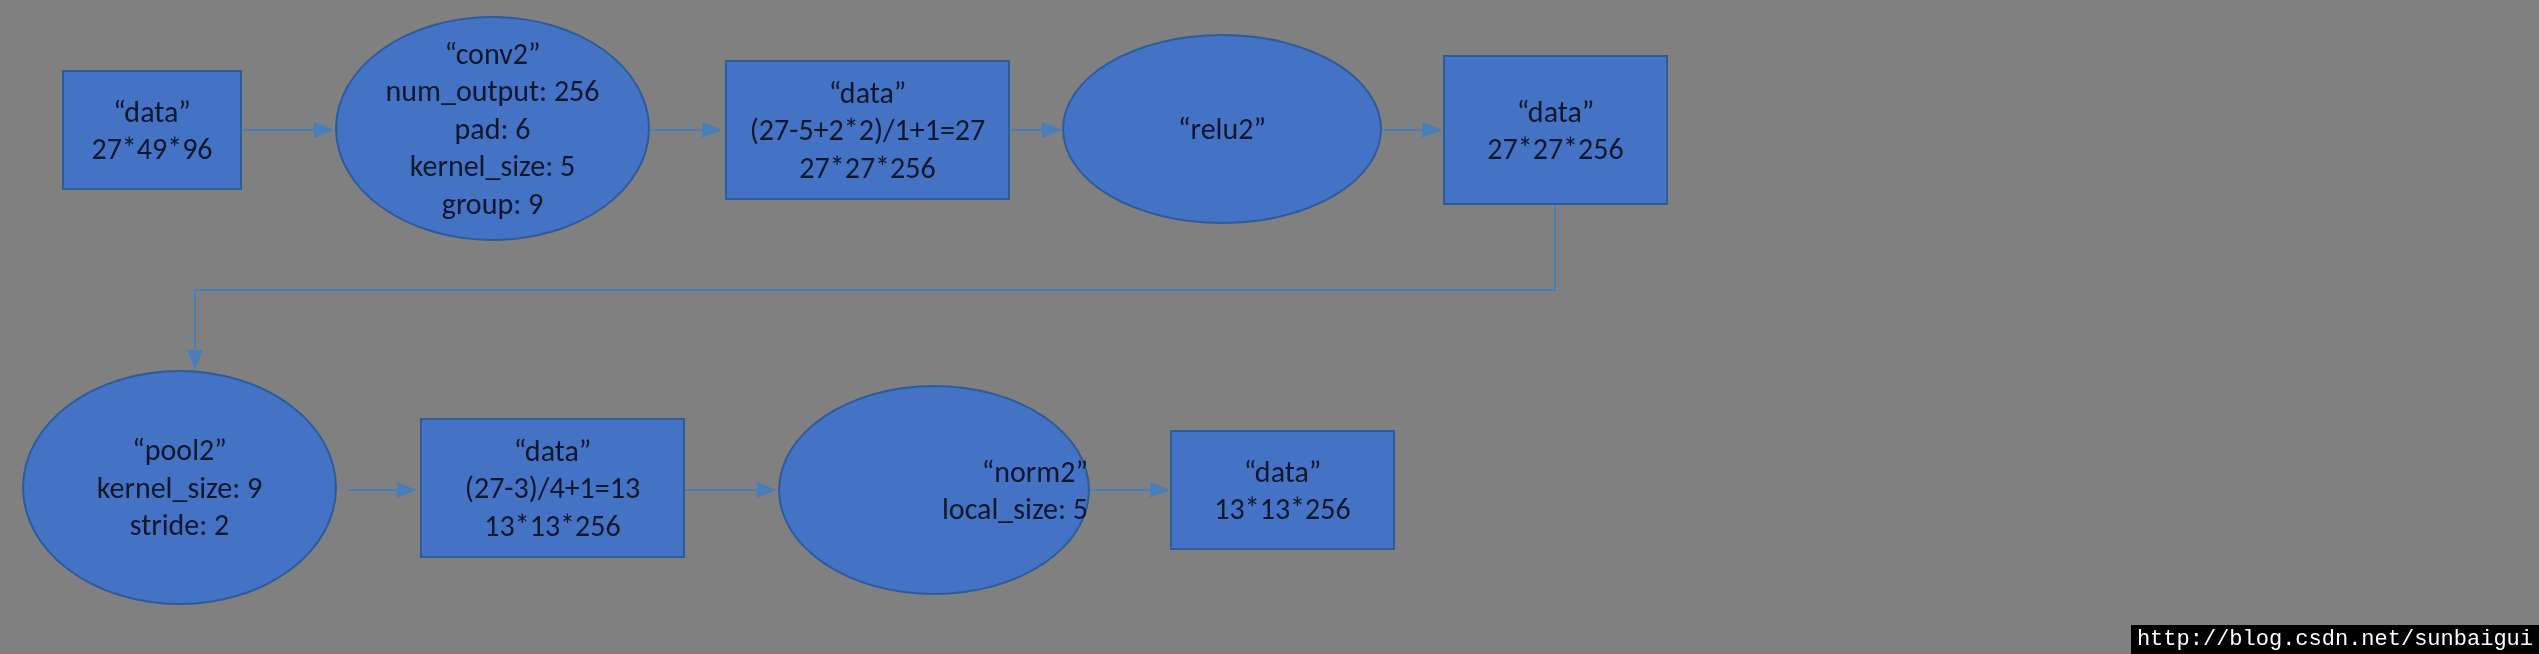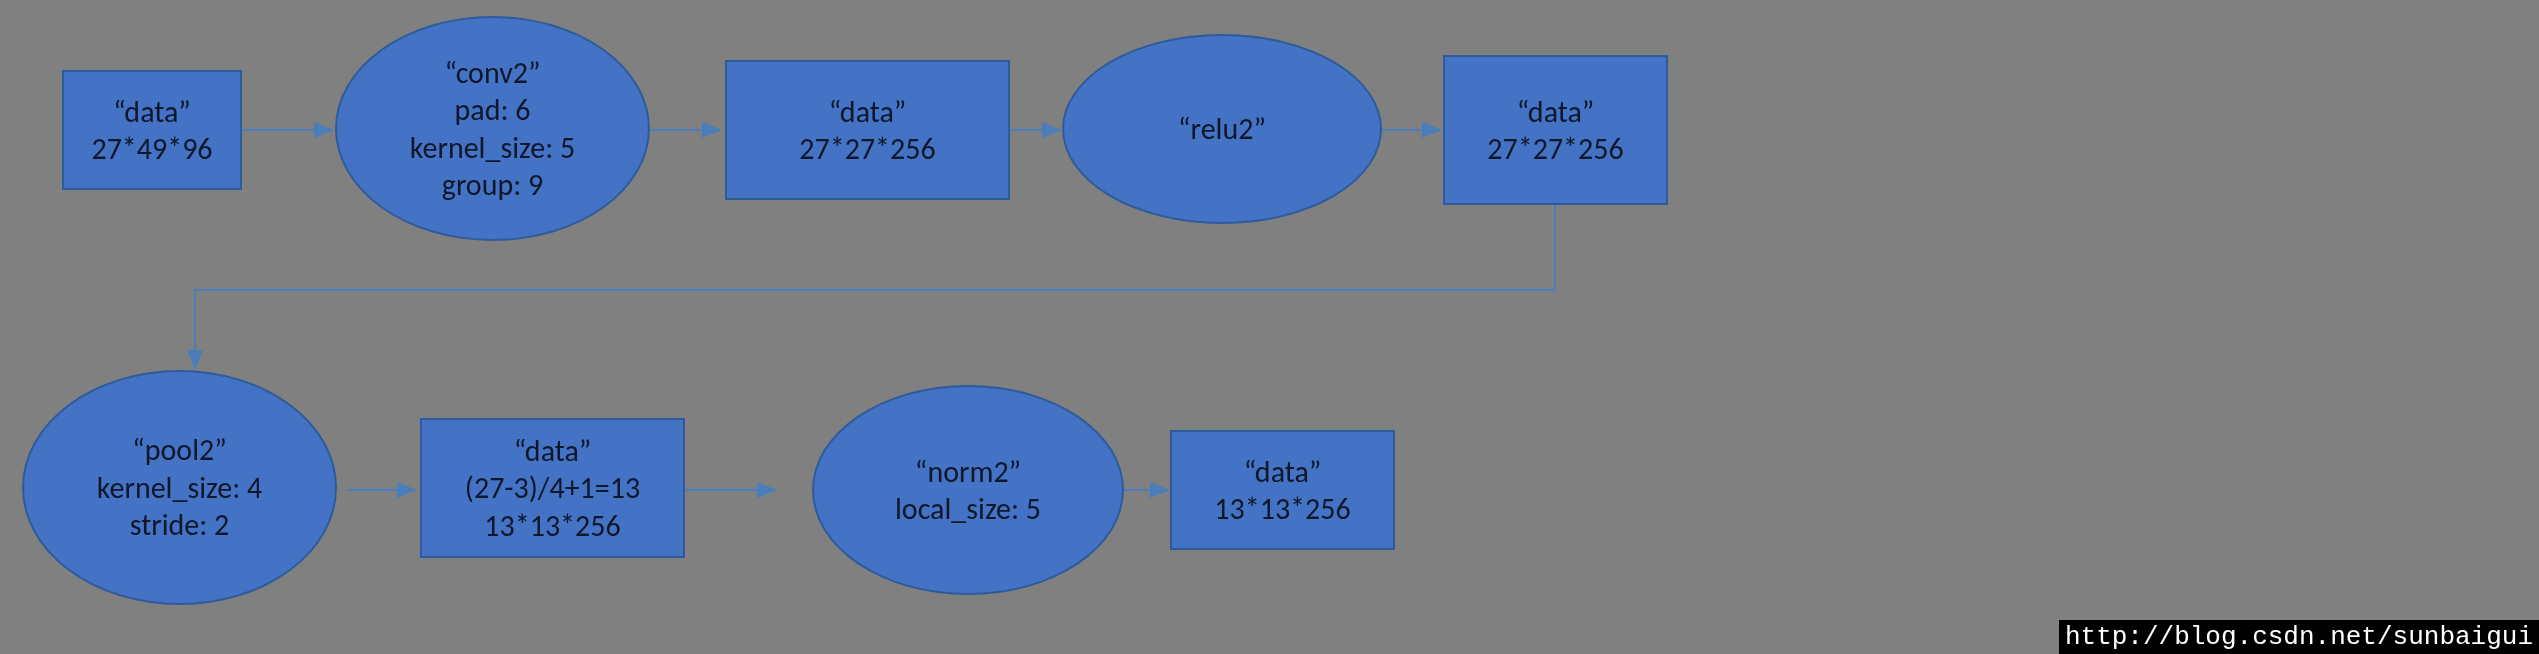--- a/index.html
+++ b/index.html
@@ -31,21 +31,21 @@
   .ellipse {
     border-radius: 50%;
   }
   .watermark {
     position: absolute;
     right: 0;
     bottom: 0;
     background: #000;
     color: #fff;
     font-family: "Courier New", monospace;
-    font-size: 26px;
+    font-size: 22px;
     padding: 2px 6px;
   }
   svg.arrows {
     position: absolute;
     left: 0;
     top: 0;
     width: 2539px;
     height: 654px;
     pointer-events: none;
   }
@@ -77,52 +77,54 @@
   <line x1="1090" y1="490" x2="1168" y2="490" stroke="#4A7EBB" stroke-width="2" marker-end="url(#arrowhead)"></line>
 </svg>
 
 <div class="node rect" style="left:62px; top:70px; width:180px; height:120px;">
   <span>“data”</span>
   <span>27*49*96</span>
 </div>
 
 <div class="node ellipse" style="left:335px; top:16px; width:315px; height:225px;">
   <span>“conv2”</span>
+  <span>num_output: 256</span>
   <span>pad: 6</span>
   <span>kernel_size: 5</span>
   <span>group: 9</span>
 </div>
 
 <div class="node rect" style="left:725px; top:60px; width:285px; height:140px;">
   <span>“data”</span>
+  <span>(27-5+2*2)/1+1=27</span>
   <span>27*27*256</span>
 </div>
 
 <div class="node ellipse" style="left:1062px; top:34px; width:320px; height:190px;text-align:right;">
   <span>“relu2”</span>
 </div>
 
 <div class="node rect" style="left:1443px; top:55px; width:225px; height:150px;">
   <span>“data”</span>
   <span>27*27*256</span>
 </div>
 
 <div class="node ellipse" style="left:22px; top:370px; width:315px; height:235px;">
   <span>“pool2”</span>
-  <span>kernel_size: 4</span>
+  <span>kernel_size: 9</span>
   <span>stride: 2</span>
 </div>
 
 <div class="node rect" style="left:420px; top:418px; width:265px; height:140px;">
   <span>“data”</span>
   <span>(27-3)/4+1=13</span>
   <span>13*13*256</span>
 </div>
 
-<div class="node ellipse" style="left:812px; top:385px; width:312px; height:210px;">
+<div class="node ellipse" style="left:778px; top:385px; width:312px; height:210px;align-items:flex-end;">
   <span>“norm2”</span>
   <span>local_size: 5</span>
 </div>
 
 <div class="node rect" style="left:1170px; top:430px; width:225px; height:120px;">
   <span>“data”</span>
   <span>13*13*256</span>
 </div>
 
 <div class="watermark">http://blog.csdn.net/sunbaigui</div>

